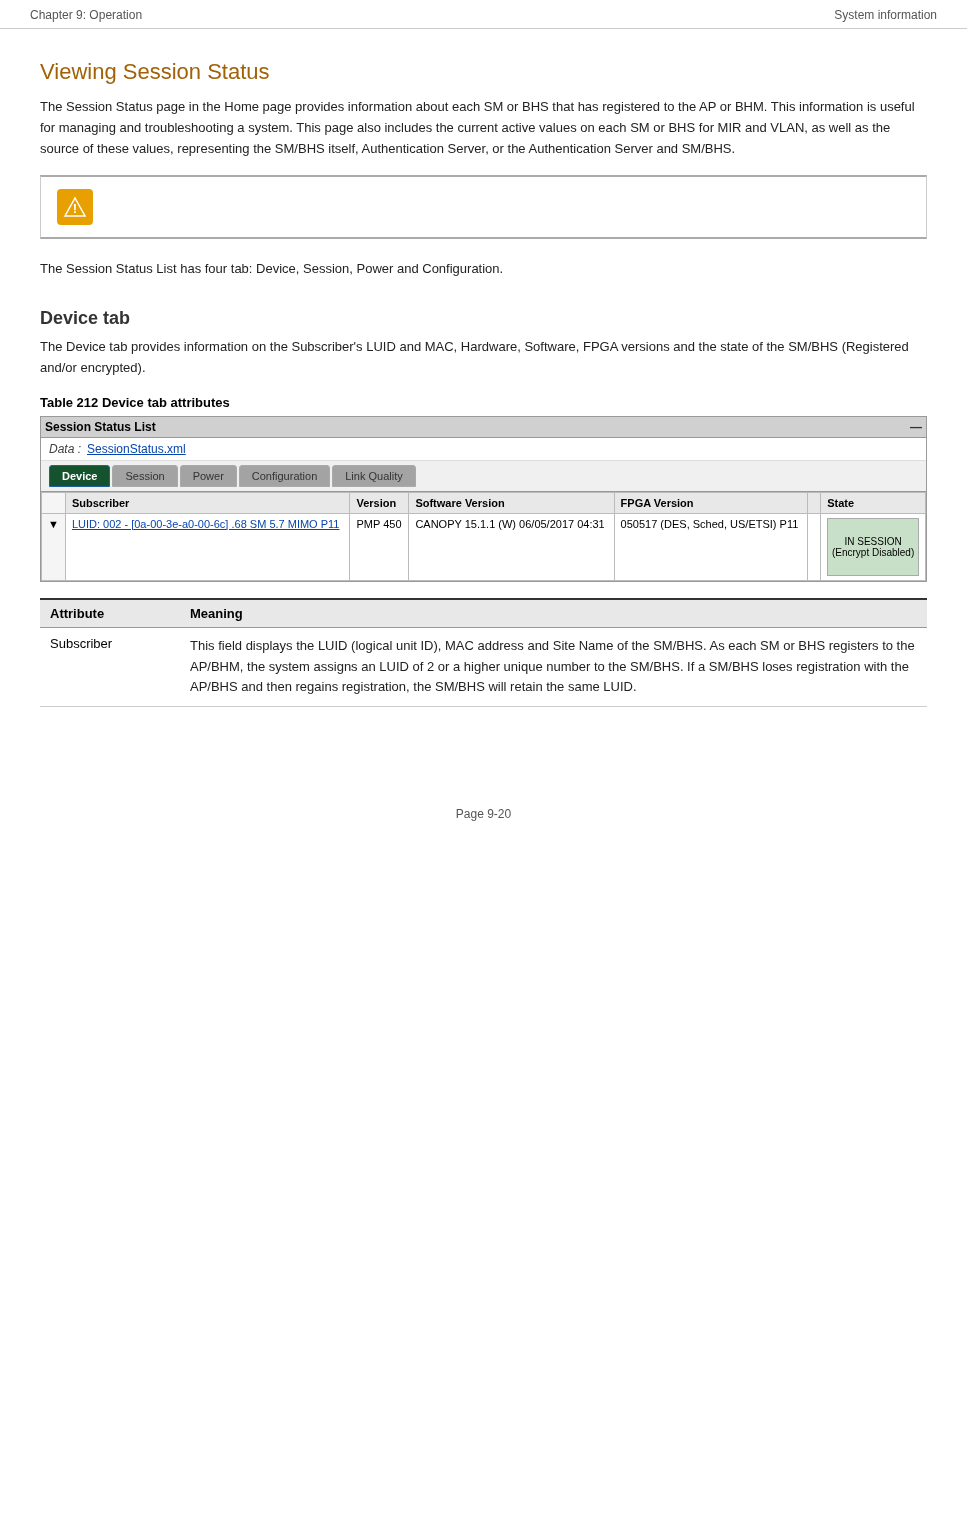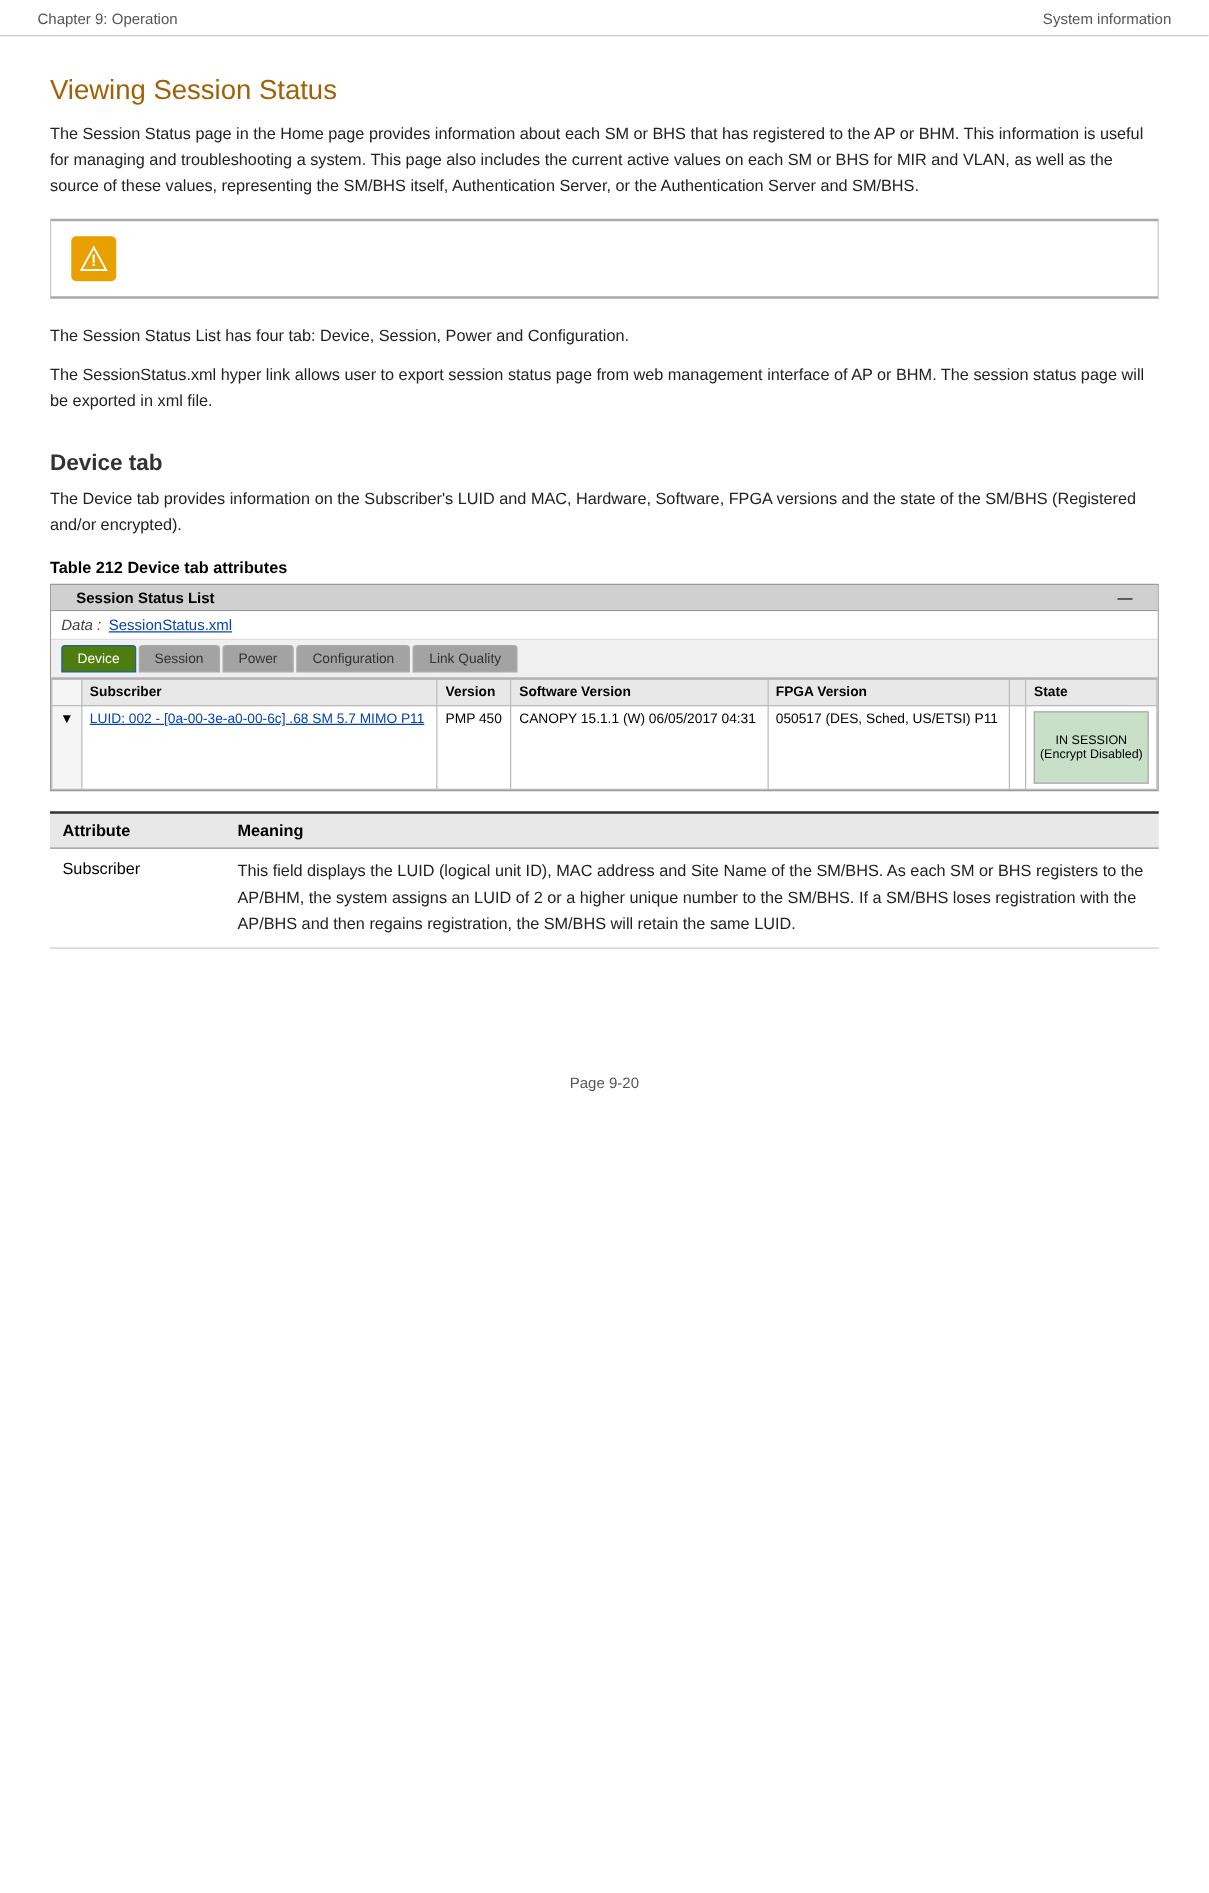--- a/index.html
+++ b/index.html
@@ -98,21 +98,21 @@
       margin-bottom: 16px;
       font-size: 12px;
     }
 
     .session-widget-titlebar {
       background: #d0d0d0;
       border-bottom: 1px solid #999;
       display: flex;
       justify-content: space-between;
       align-items: center;
-      padding: 3px 20px;
+      padding: 3px 4px;
       font-size: 12px;
       font-weight: bold;
     }
 
     .session-widget-titlebar .minimize-btn {
       font-size: 12px;
       cursor: pointer;
       color: #333;
     }
 
@@ -151,24 +151,24 @@
       padding: 4px 12px;
       border: 1px solid #aaa;
       font-size: 11px;
       border-radius: 3px 3px 0 0;
       cursor: pointer;
       background: #a3a3a3;
       color: #333;
     }
 
     .tab.active {
-      background: #4d7c0f;
+      background: #14532d;
       color: #fff;
       border-color: #2060a0;
-      font-weight: normal;
+      font-weight: bold;
     }
 
     
     .session-table {
       width: 100%;
       border-collapse: collapse;
       font-size: 11px;
     }
 
     .session-table th {
@@ -270,21 +270,20 @@
     <div class="note-icon">
 
       <svg width="24" height="24" viewBox="0 0 24 24" fill="white">
         <polygon points="12,3 22,21 2,21" fill="#e8a000" stroke="white" stroke-width="1.5"></polygon>
         <text x="12" y="18" text-anchor="middle" font-size="13" font-weight="bold" fill="white">!</text>
       </svg>
     </div>
   </div>
 
   <p class="body-text">The Session Status List has four tab: Device, Session, Power and Configuration.</p>
-  <p class="body-text">The SessionStatus.xml hyper link allows user to export session status page from web management interface of AP or BHM. The session status page will be exported in xml file.</p>
 
   <h2 class="section-subtitle">Device tab</h2>
   <p class="body-text">The Device tab provides information on the Subscriber's LUID and MAC, Hardware, Software, FPGA versions and the state of the SM/BHS (Registered and/or encrypted).</p>
 
   <p class="table-caption">Table 212 Device tab attributes</p>
 
   <div class="session-widget">
 
     <div class="session-widget-titlebar">
       <span>Session Status List</span>

